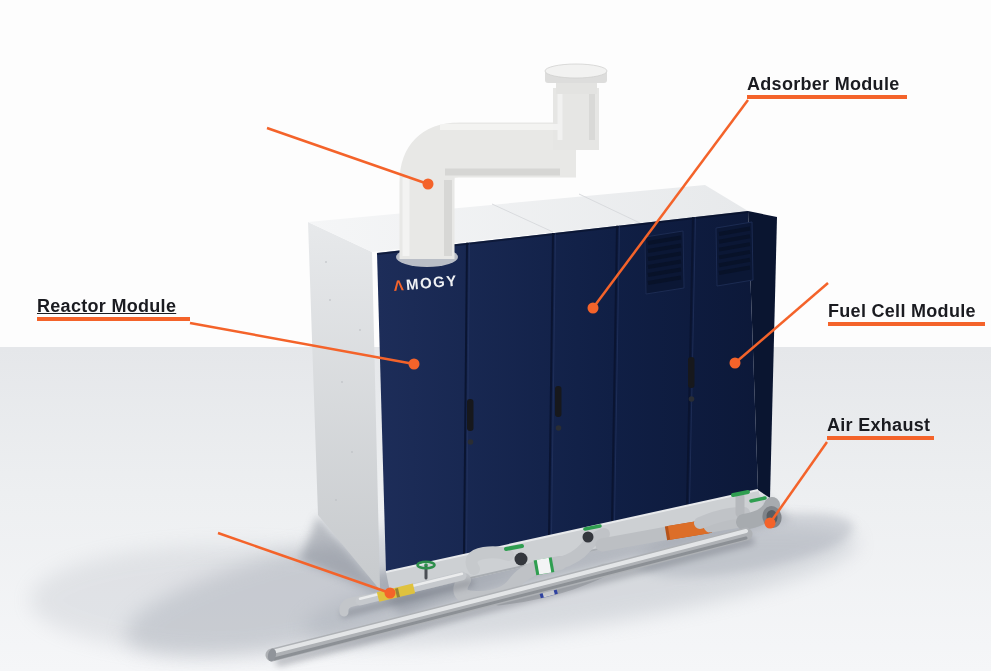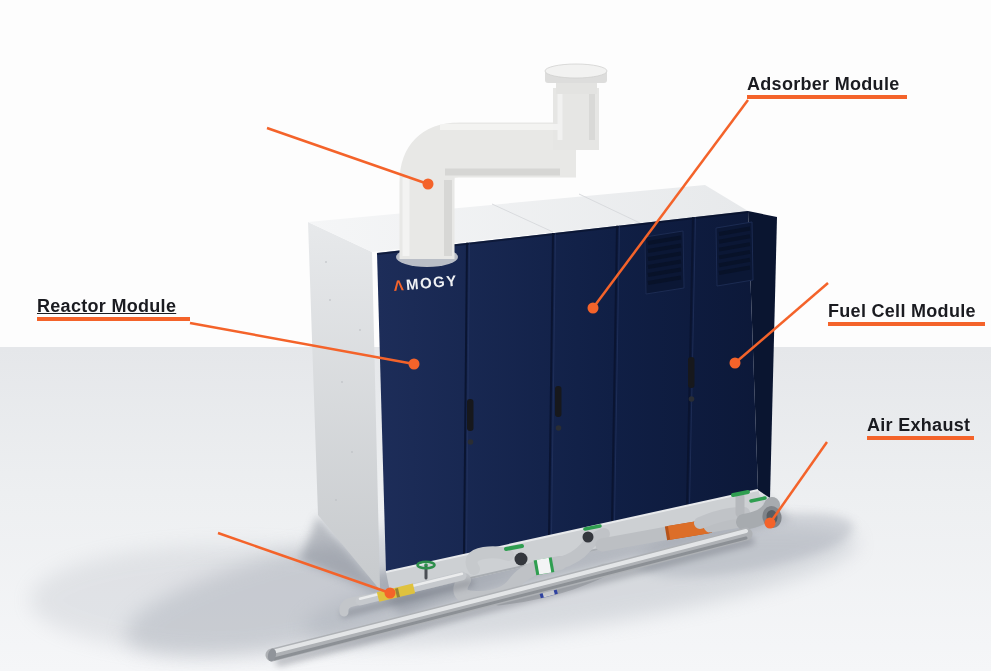--- a/index.html
+++ b/index.html
@@ -244,15 +244,15 @@
     <line class="leader" x1="827" y1="442" x2="770" y2="523"></line>
     <circle class="leader-dot" cx="770" cy="523" r="5.5"></circle>
     <line class="leader" x1="218" y1="533" x2="390" y2="593"></line>
     <circle class="leader-dot" cx="390" cy="593" r="5.5"></circle>
   </g>
 </svg>
 
 <div class="callout" style="left:747px; top:74px;  width:160px;"><span>Adsorber Module</span></div>
 <div class="callout" style="left:37px;  top:296px; width:153px;text-decoration:underline;"><span>Reactor Module</span></div>
 <div class="callout" style="left:828px; top:257px; width:157px;margin-top:44px;"><span>Fuel Cell Module</span></div>
-<div class="callout" style="left:827px; top:415px; width:107px;margin-left:40px;"><span>Air Exhaust</span></div>
+<div class="callout" style="left:827px; top:415px; width:107px;"><span>Air Exhaust</span></div>
 
 </div>
 
 </body></html>

